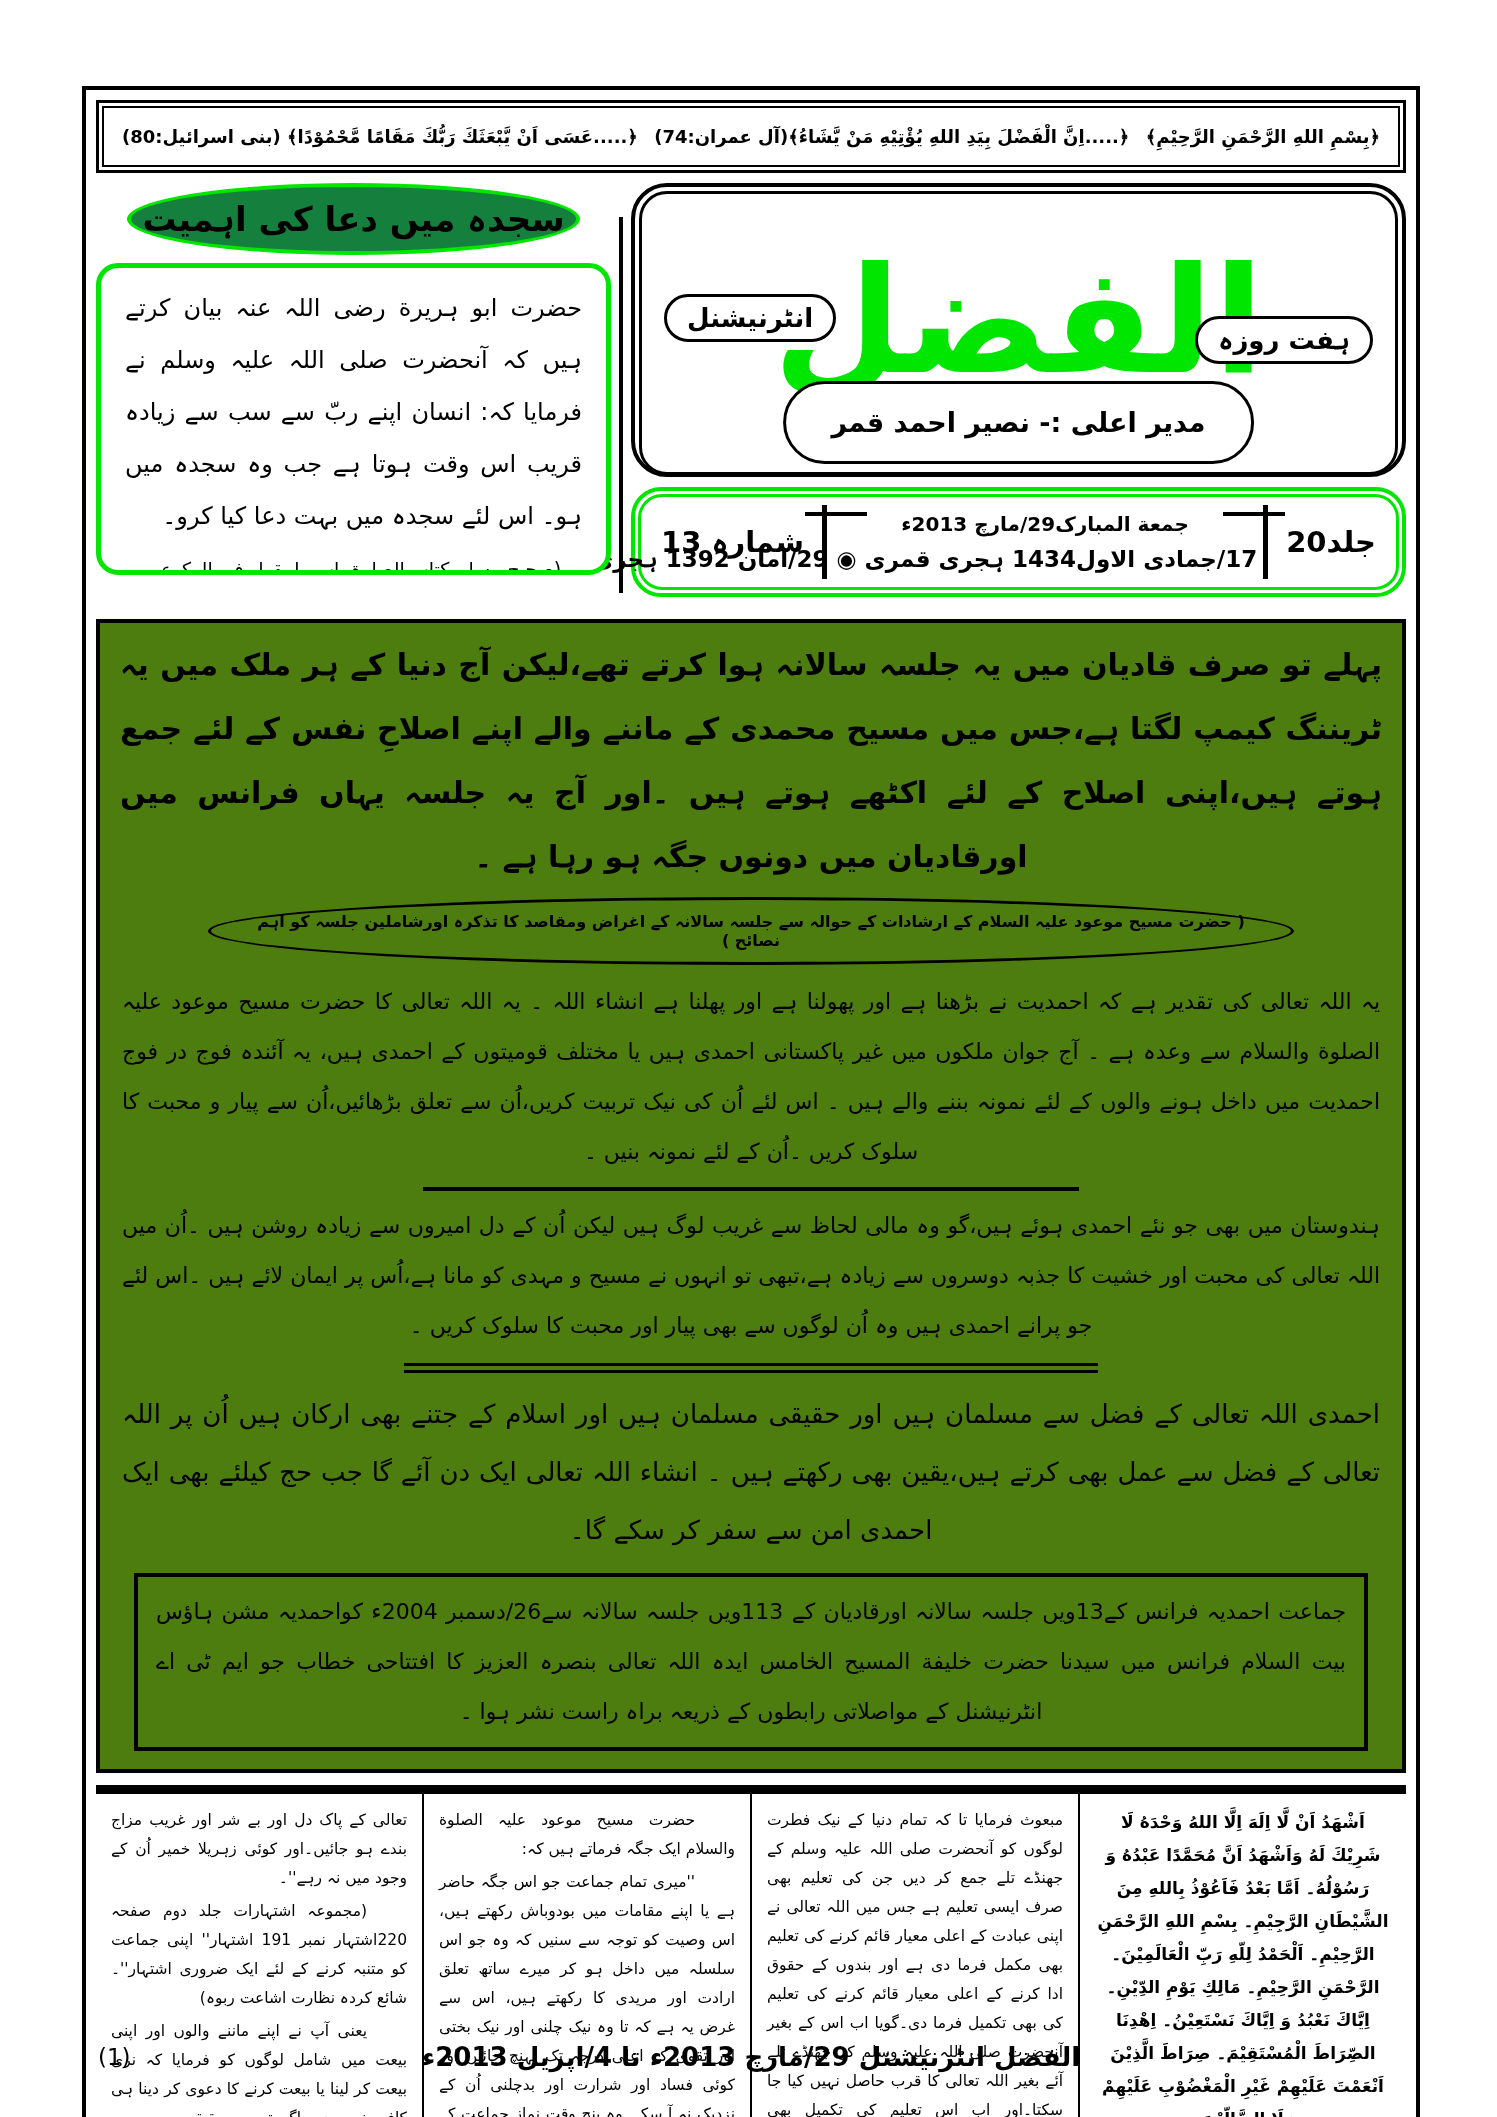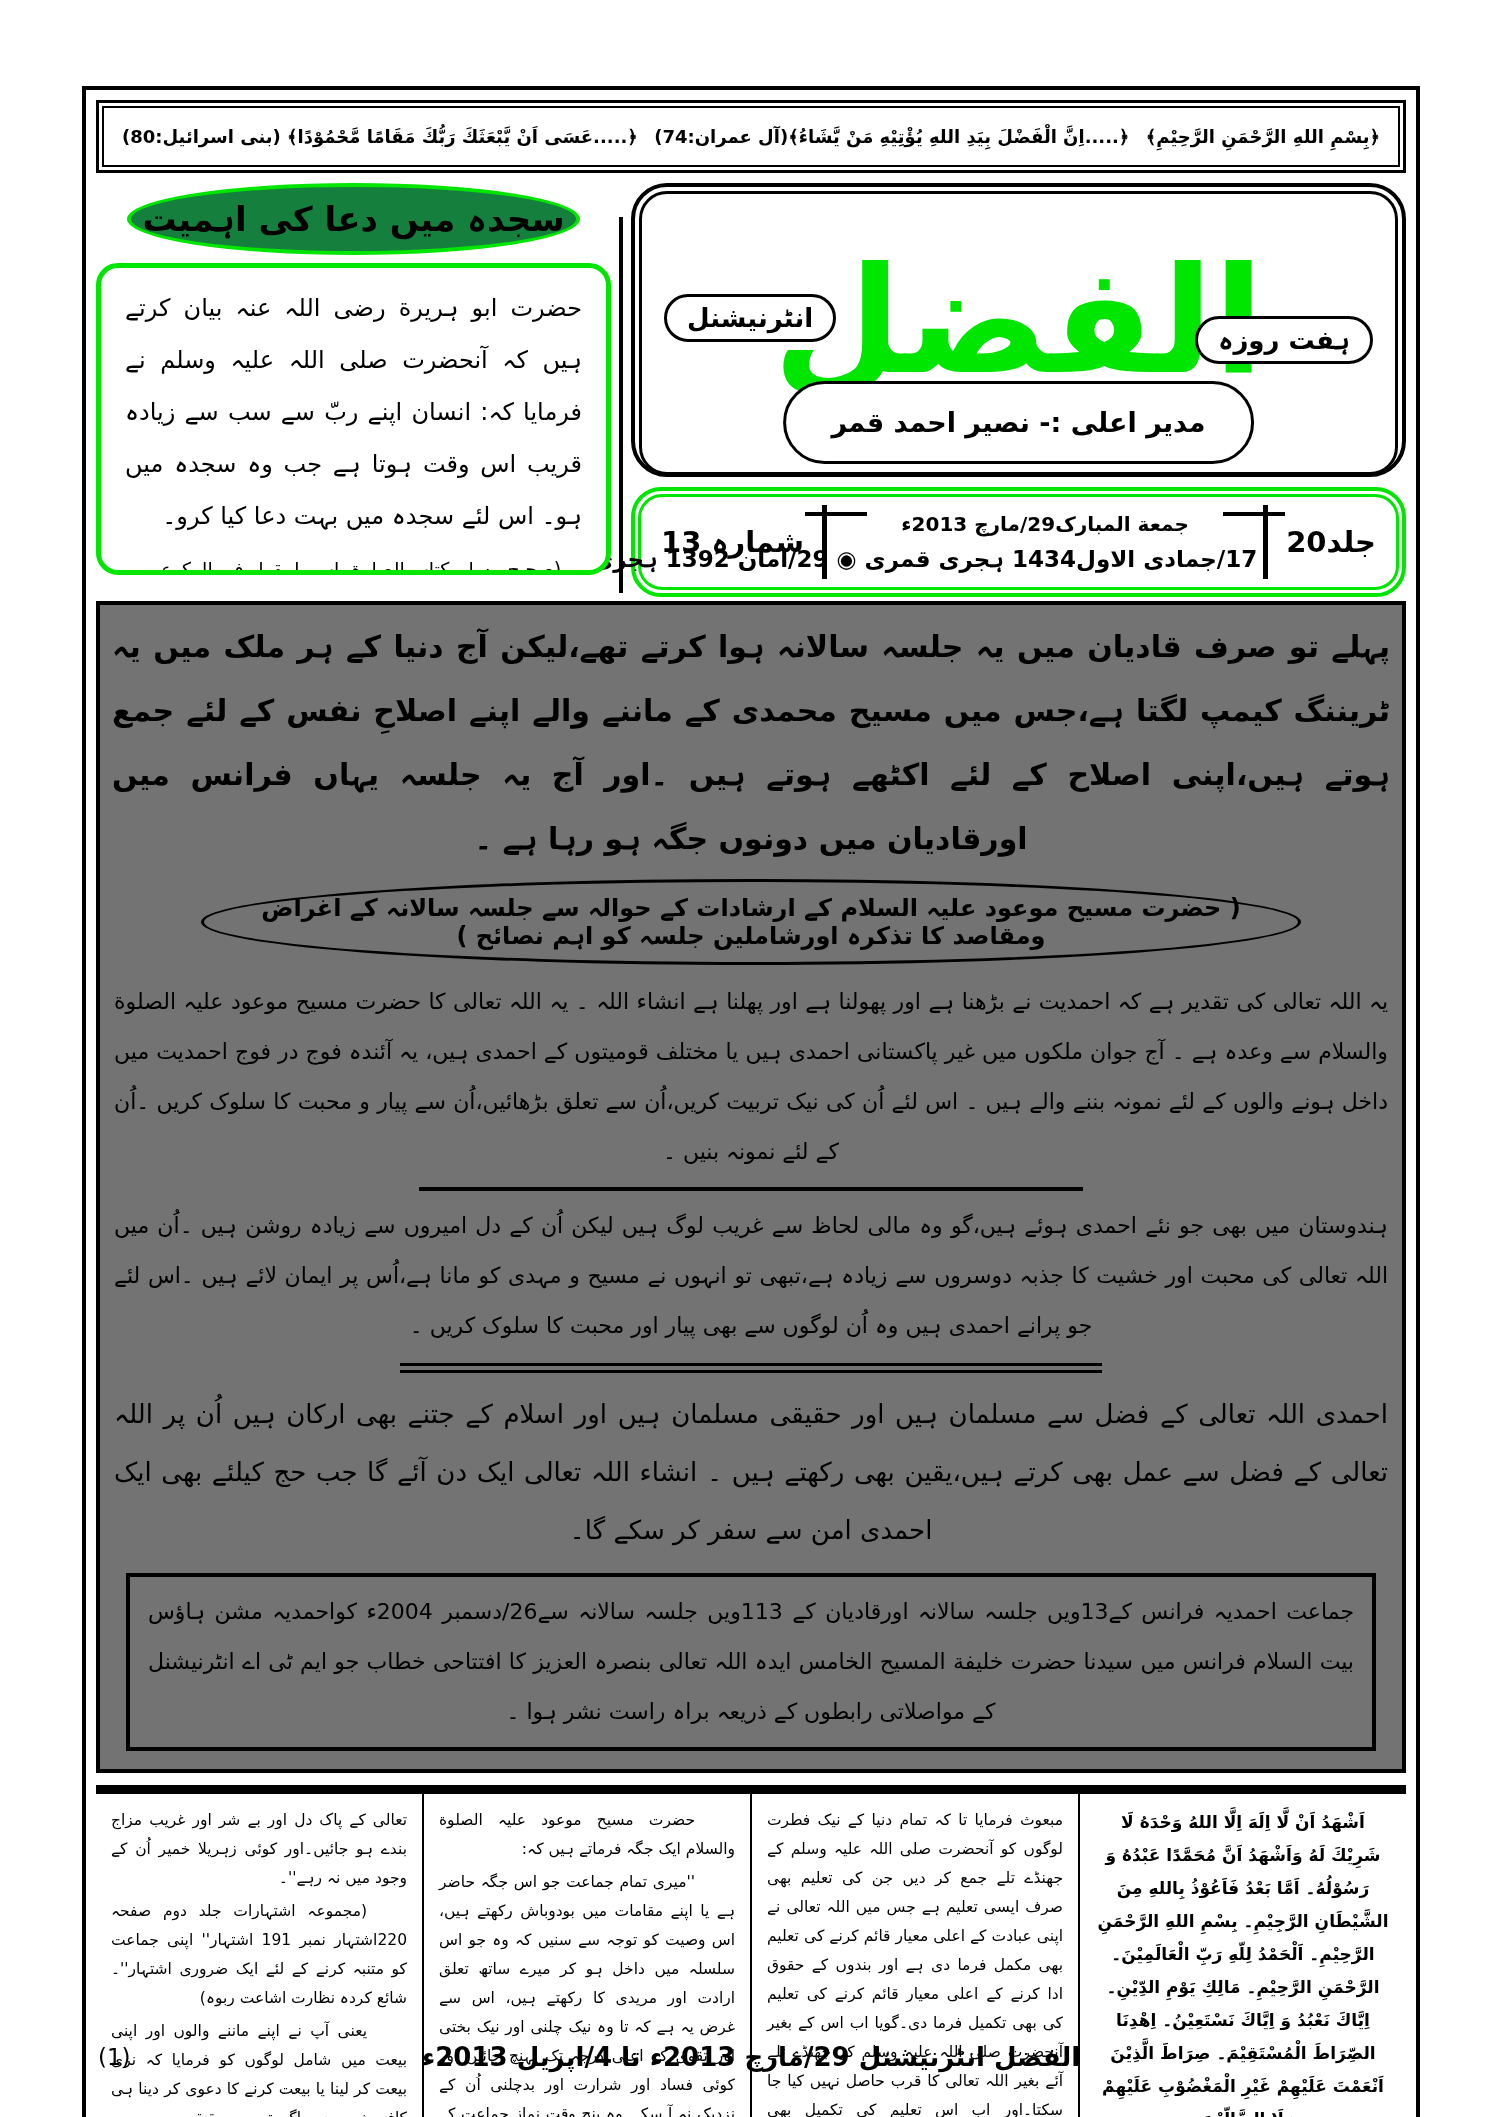--- a/index.html
+++ b/index.html
@@ -66,28 +66,28 @@
     background:#15803d;
   }
   .hadith-box{
     border:5px solid #00e600;border-radius:22px;padding:14px 24px 8px;
     font-size:24px;line-height:52px;text-align:justify;height:312px;box-sizing:border-box;
     overflow:hidden;background:#fff;
   }
   .hadith-source{font-size:19px;line-height:30px;text-align:center;margin-top:12px;font-weight:normal;}
 
   
-  .article-frame{border:4px solid #000;margin-top:4px;padding:10px 12px 0;background:#737373;}
+  .article-frame{border:4px solid #000;margin-top:22px;padding:10px 20px 0;background:#4d7c0f;}
   .headline{
     font-size:30px;font-weight:bold;line-height:64px;
     text-align:justify;text-align-last:center;
   }
   .subtitle-oval{
     border:3px solid #000;border-radius:50%;width:86%;margin:8px auto 12px;
-    text-align:center;font-size:24px;font-weight:bold;padding:12px 34px;box-sizing:border-box;
+    text-align:center;font-size:16px;font-weight:bold;padding:12px 34px;box-sizing:border-box;
   }
   .body-para{font-size:22px;line-height:50px;text-align:justify;text-align-last:center;margin:4px 2px;}
   .hr-single{width:52%;border:none;border-top:4px solid #000;margin:10px auto;height:0;}
   .hr-double{width:55%;height:4px;border-top:3px solid #000;border-bottom:3px solid #000;margin:12px auto;}
   .lead-para-3{font-size:26px;line-height:58px;text-align:justify;text-align-last:center;margin:6px 2px;}
   .article-box{
     border:4px solid #000;margin:14px 14px 18px;padding:10px 18px;
     font-size:22px;line-height:50px;text-align:justify;text-align-last:center;
   }
 

